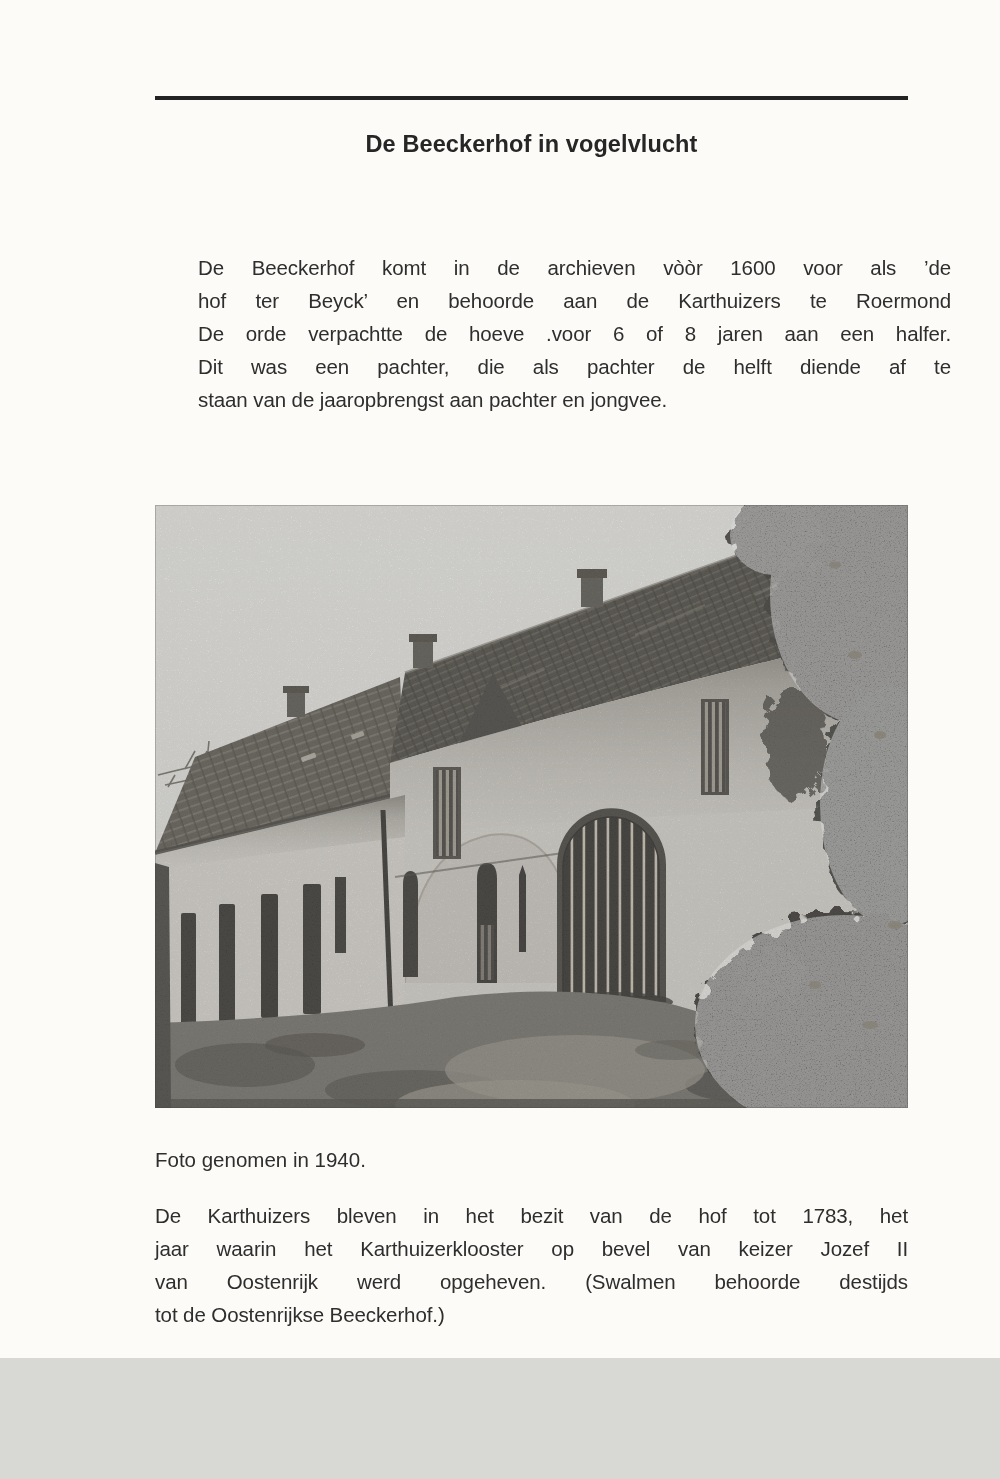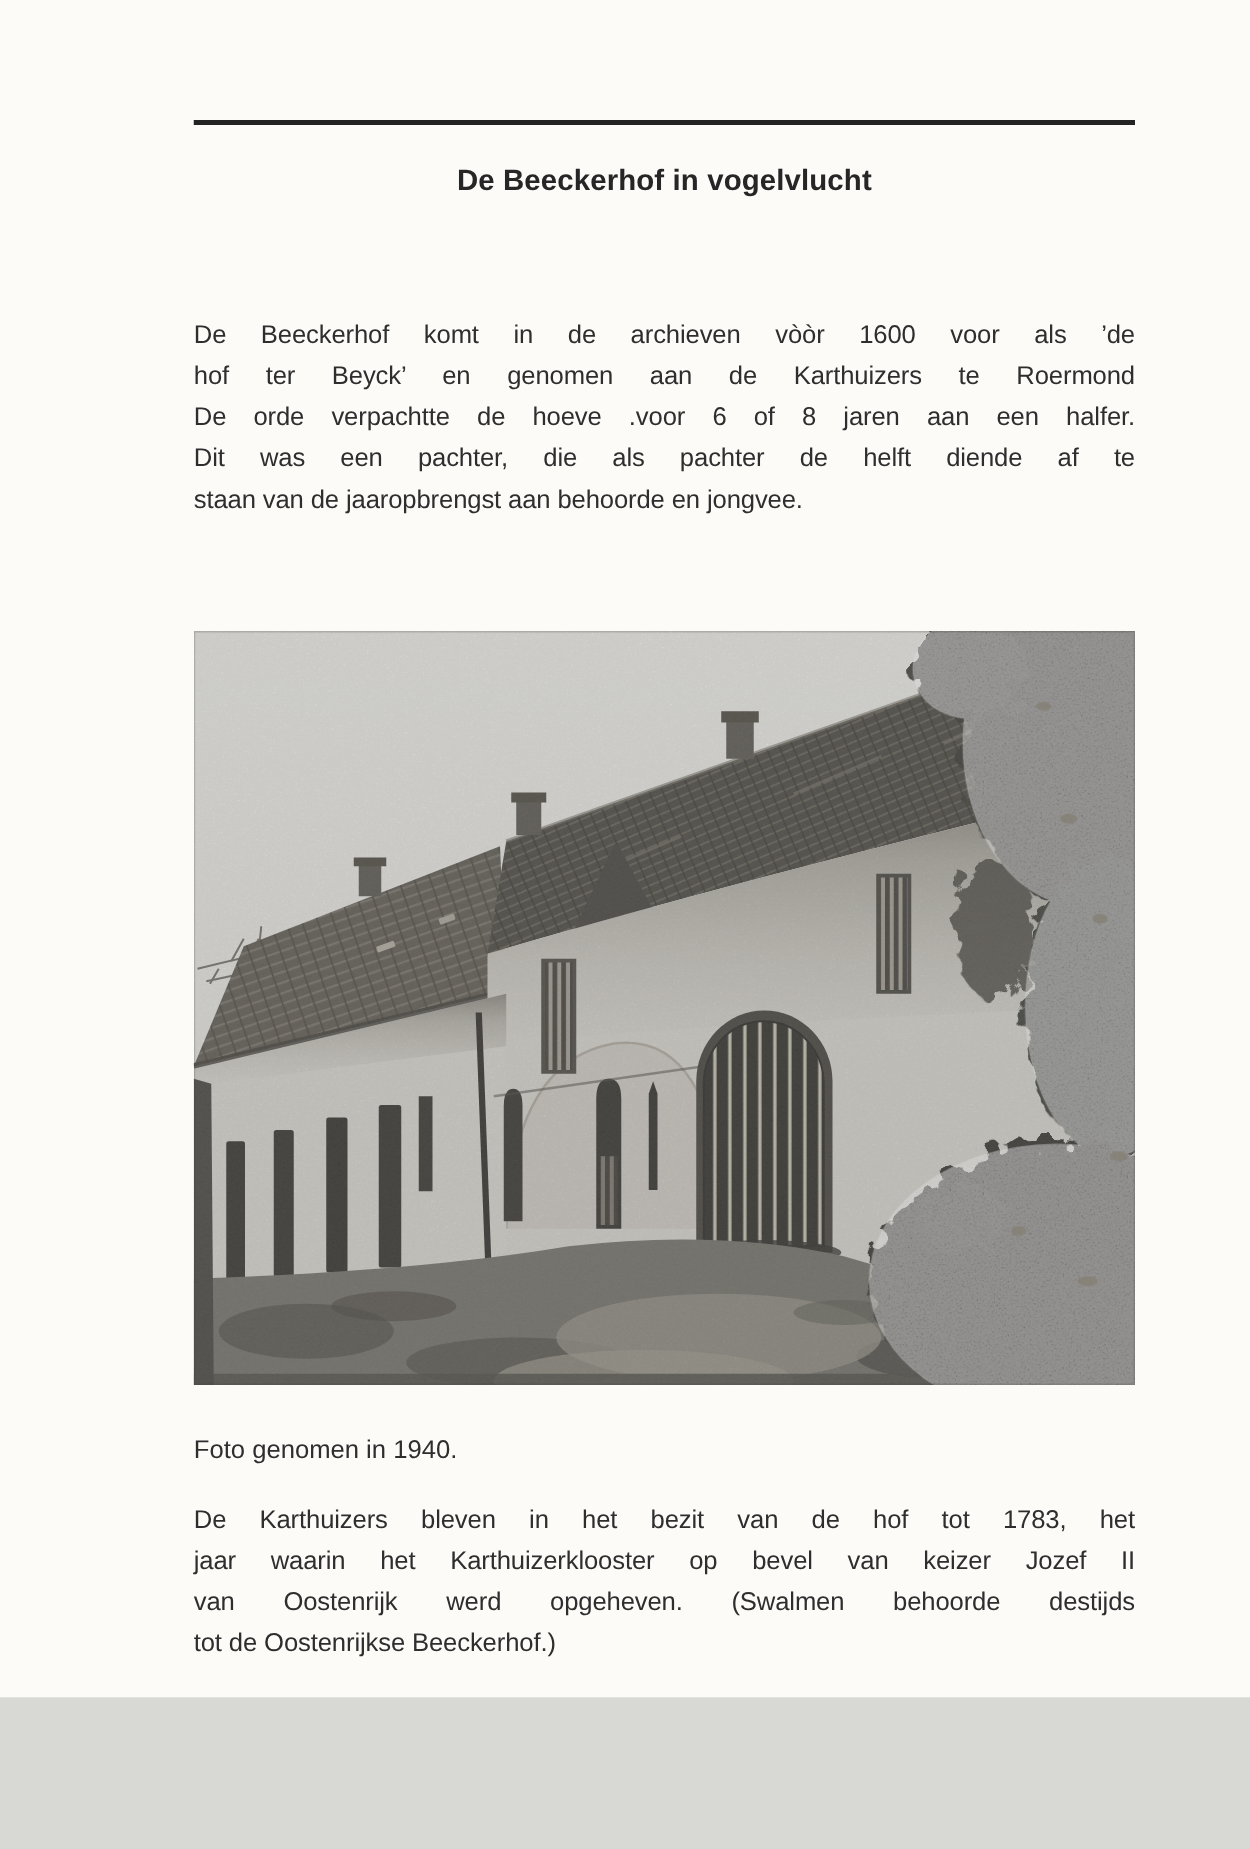--- a/index.html
+++ b/index.html
@@ -13,21 +13,21 @@
   .rule-bottom { top:1358px; height:3px; }
   .title {
     position:absolute; left:155px; top:131px; width:753px; margin:0;
     text-align:center; font-size:23.5px; font-weight:700; color:#262626;
     letter-spacing:0.1px;
   }
   .para {
     position:absolute; left:155px; width:753px;
     font-size:20.5px; line-height:33px; letter-spacing:-0.1px; color:#2e2e2e;
   }
-  .para1 { top:251px; }
+  .para1 { top:251px;margin-left:43px; }
   .para2 { top:1199px; }
   .jline { text-align:justify; text-align-last:justify; }
   .lline { text-align:left; }
   .photo {
     position:absolute; left:155px; top:505px; width:753px; height:603px; margin:0;
   }
   .photo svg { display:block; width:100%; height:100%; }
   .caption {
     position:absolute; left:155px; top:1119px; width:753px;
     font-size:20.5px; line-height:33px; color:#2e2e2e;margin-top:24px;
@@ -41,24 +41,24 @@
 <body>
 
 <div class="page">
 
   <div class="rule rule-top"></div>
 
   <h1 class="title">De Beeckerhof in vogelvlucht</h1>
 
   <div class="para para1">
     <div class="jline">De Beeckerhof komt in de archieven vòòr 1600 voor als ’de</div>
-    <div class="jline">hof ter Beyck’ en genomen aan de Karthuizers te Roermond</div>
+    <div class="jline">hof ter Beyck’ en behoorde aan de Karthuizers te Roermond</div>
     <div class="jline">De orde verpachtte de hoeve .voor 6 of 8 jaren aan een halfer.</div>
     <div class="jline">Dit was een pachter, die als pachter de helft diende af te</div>
-    <div class="lline">staan van de jaaropbrengst aan behoorde en jongvee.</div>
+    <div class="lline">staan van de jaaropbrengst aan pachter en jongvee.</div>
   </div>
 
   <figure class="photo">
     <svg viewBox="0 0 753 603" preserveAspectRatio="none" xmlns="http://www.w3.org/2000/svg">
       <defs>
         <pattern id="ptile" width="10" height="7" patternUnits="userSpaceOnUse" patternTransform="rotate(-23)">
           <rect width="10" height="7" fill="#53504a"></rect>
           <rect width="10" height="1.5" fill="#6b675e"></rect>
           <rect x="4.5" width="1.2" height="7" fill="#454239"></rect>
         </pattern>

